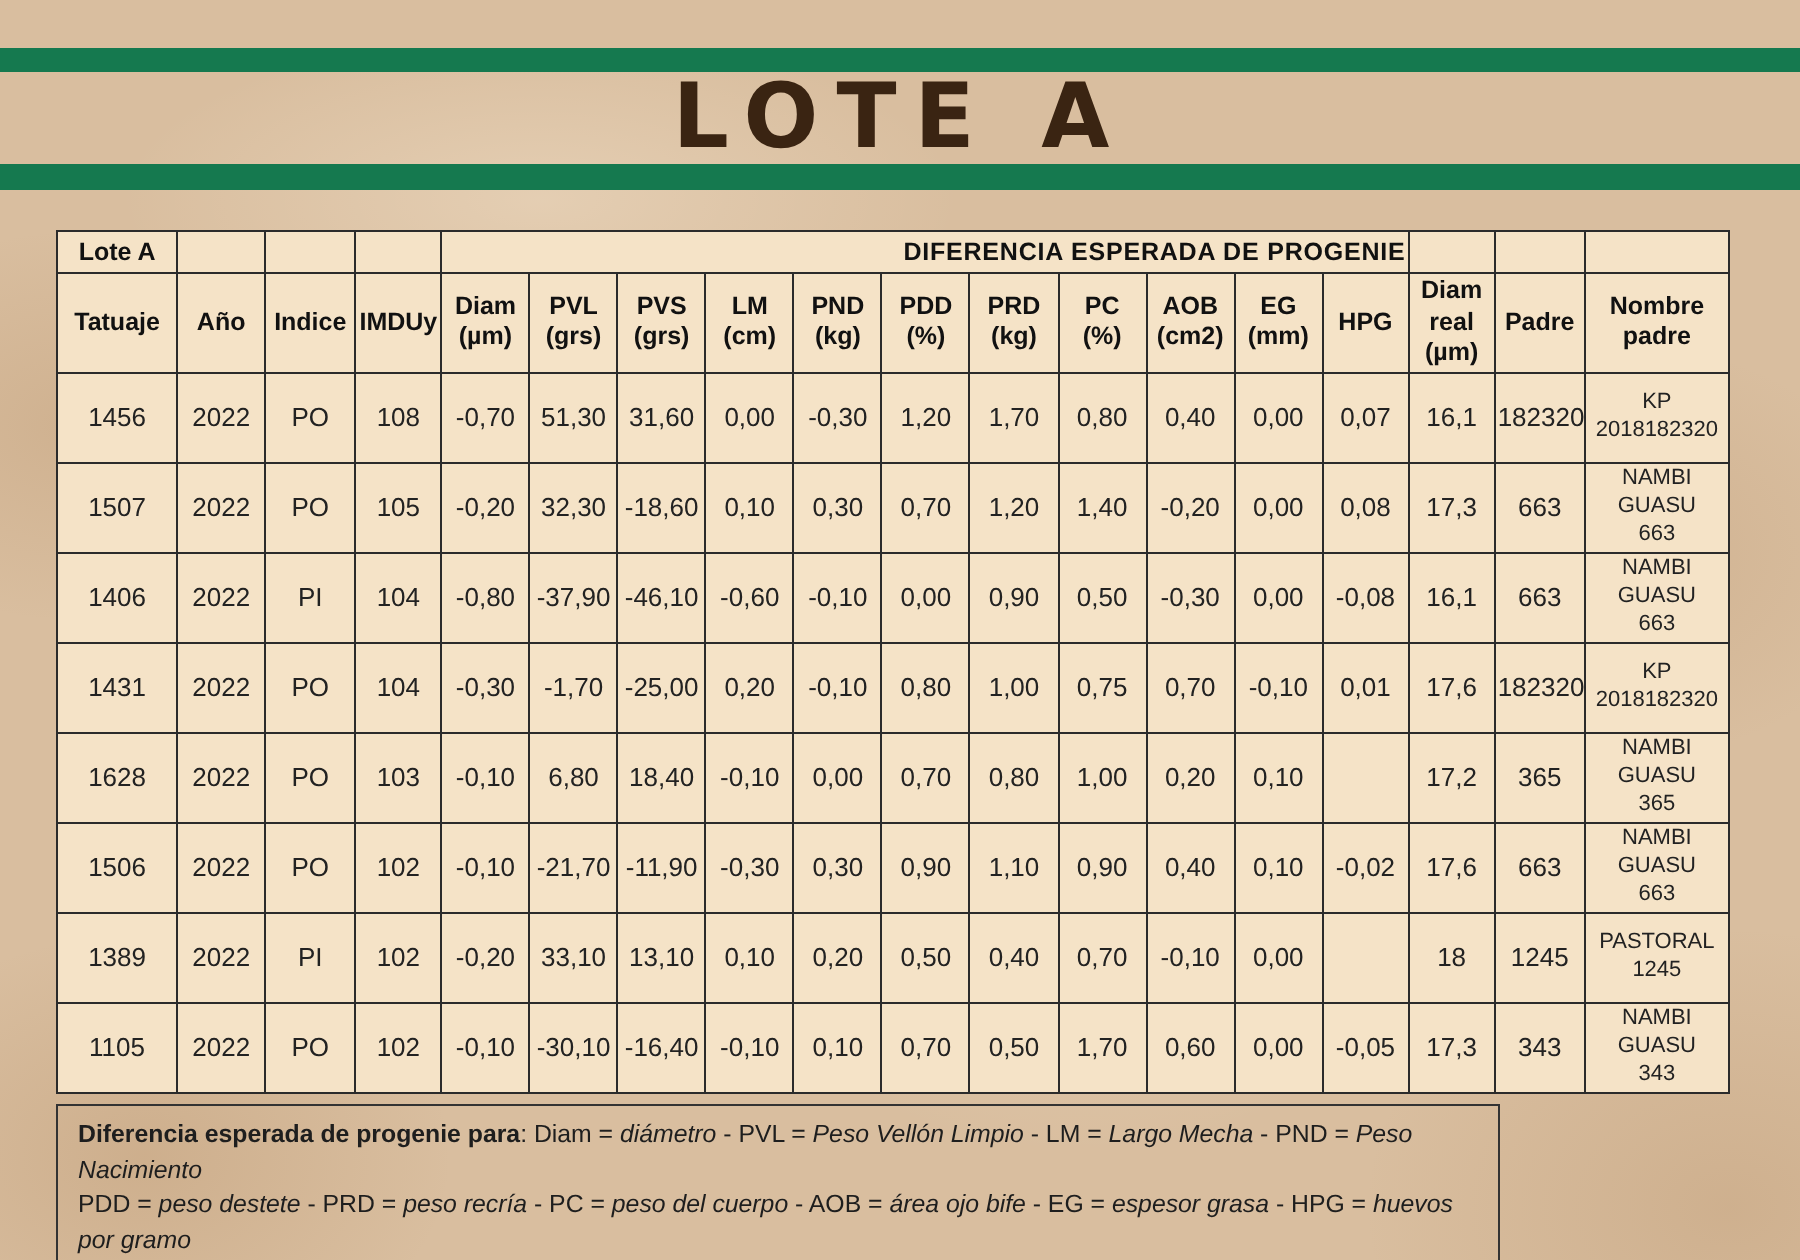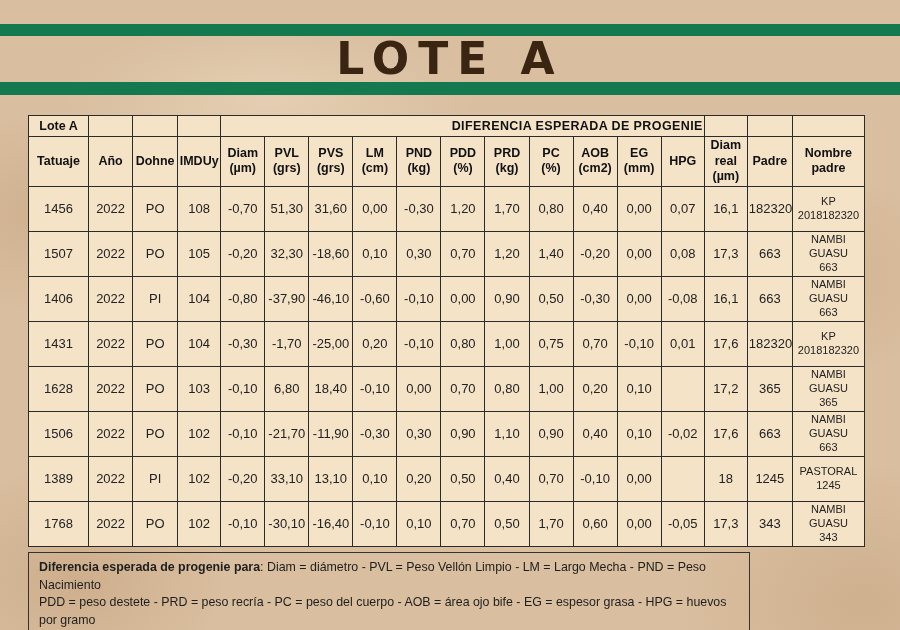--- a/index.html
+++ b/index.html
@@ -51,21 +51,21 @@
   tbody td{height:42px;font-size:13px;color:#2c2c2c;white-space:pre-line;line-height:1.25;}
   tbody td.name{font-size:11px;}
   .legend{
     position:absolute;left:28px;top:528px;width:700px;
     border:1.5px solid #333;
     padding:6px 10px 7px 10px;
     font-size:12.4px;line-height:1.42;color:#1e1e1e;
     background:transparent;
   }
   .legend .b{font-weight:bold;}
-  .legend .i{}
+  .legend .i{font-style:italic;}
 </style>
 </head>
 <body>
 
 <div class="page">
   <div class="bar top"></div>
   <div class="title-band">
     <div class="title">LOTE A</div>
   </div>
   <div class="bar under"></div>
@@ -98,21 +98,21 @@
           <th></th>
           <th></th>
           <th class="group" colspan="11">DIFERENCIA ESPERADA DE PROGENIE</th>
           <th></th>
           <th></th>
           <th></th>
         </tr>
         <tr class="r2">
           <th>Tatuaje</th>
           <th>Año</th>
-          <th>Dohne</th>
+          <th>Indice</th>
           <th>IMDUy</th>
           <th>Diam
 (µm)</th>
           <th>PVL
 (grs)</th>
           <th>PVS
 (grs)</th>
           <th>LM
 (cm)</th>
           <th>PND
@@ -278,21 +278,21 @@
           <td>0,70</td>
           <td>-0,10</td>
           <td>0,00</td>
           <td></td>
           <td>18</td>
           <td>1245</td>
           <td class="name">PASTORAL
 1245</td>
         </tr>
         <tr>
-          <td>1768</td>
+          <td>1105</td>
           <td>2022</td>
           <td>PO</td>
           <td>102</td>
           <td>-0,10</td>
           <td>-30,10</td>
           <td>-16,40</td>
           <td>-0,10</td>
           <td>0,10</td>
           <td>0,70</td>
           <td>0,50</td>

